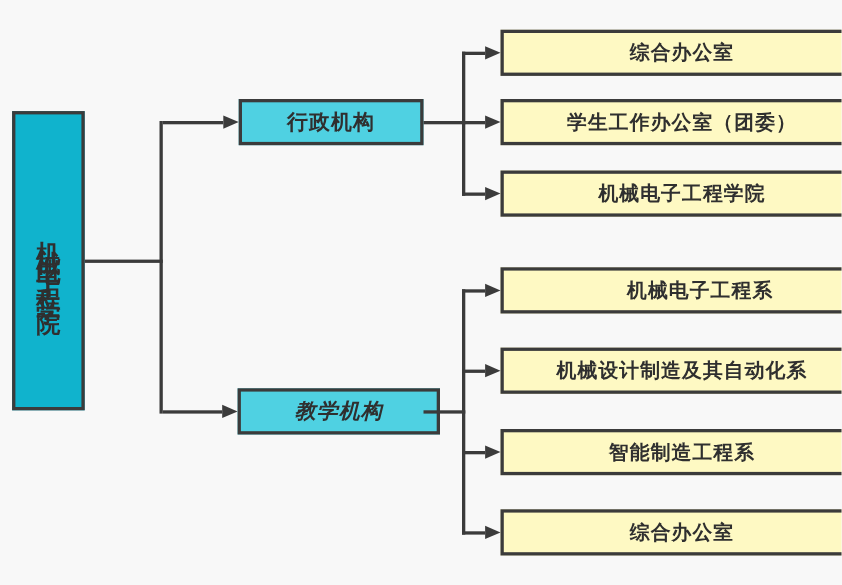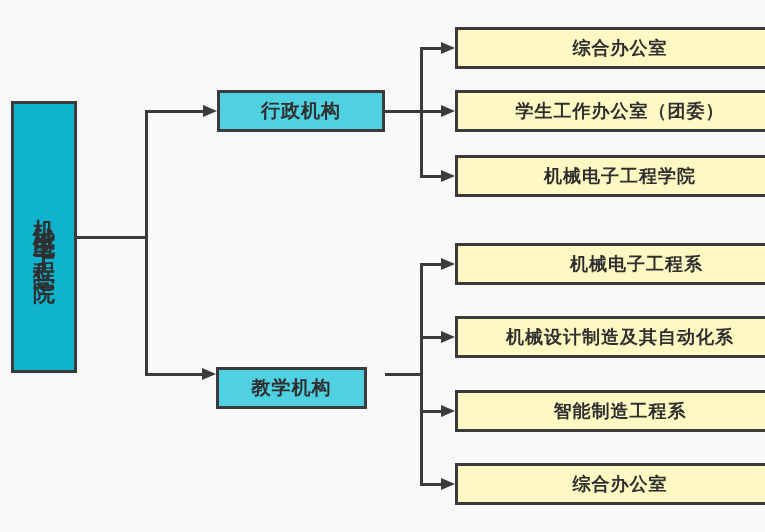--- a/index.html
+++ b/index.html
@@ -32,21 +32,21 @@
     text-orientation: upright;
     font-size: 22px;
     letter-spacing: 9px;
   }
   .branch {
     background: #4fd1e2;
     font-size: 19px;
     letter-spacing: 1px;
   }
   .branch.admin    { left: 217px; top: 90px;  width: 168px; height: 42px; }
-  .branch.teaching { left: 216px; top: 367px; width: 151px; height: 42px; }
+  .branch.teaching { left: 216px; top: 353px; width: 184px; height: 42px; font-style: italic; }
   .leaf {
     left: 455px; width: 330px; height: 42px;
     background: #fef9c3;
     font-size: 18px;
     letter-spacing: 1px;
   }
   .leaf.l1 { top: 27px; }
   .leaf.l2 { top: 90px; }
   .leaf.l3 { top: 155px; }
   .leaf.l4 { top: 243px; padding-left: 33px; }

